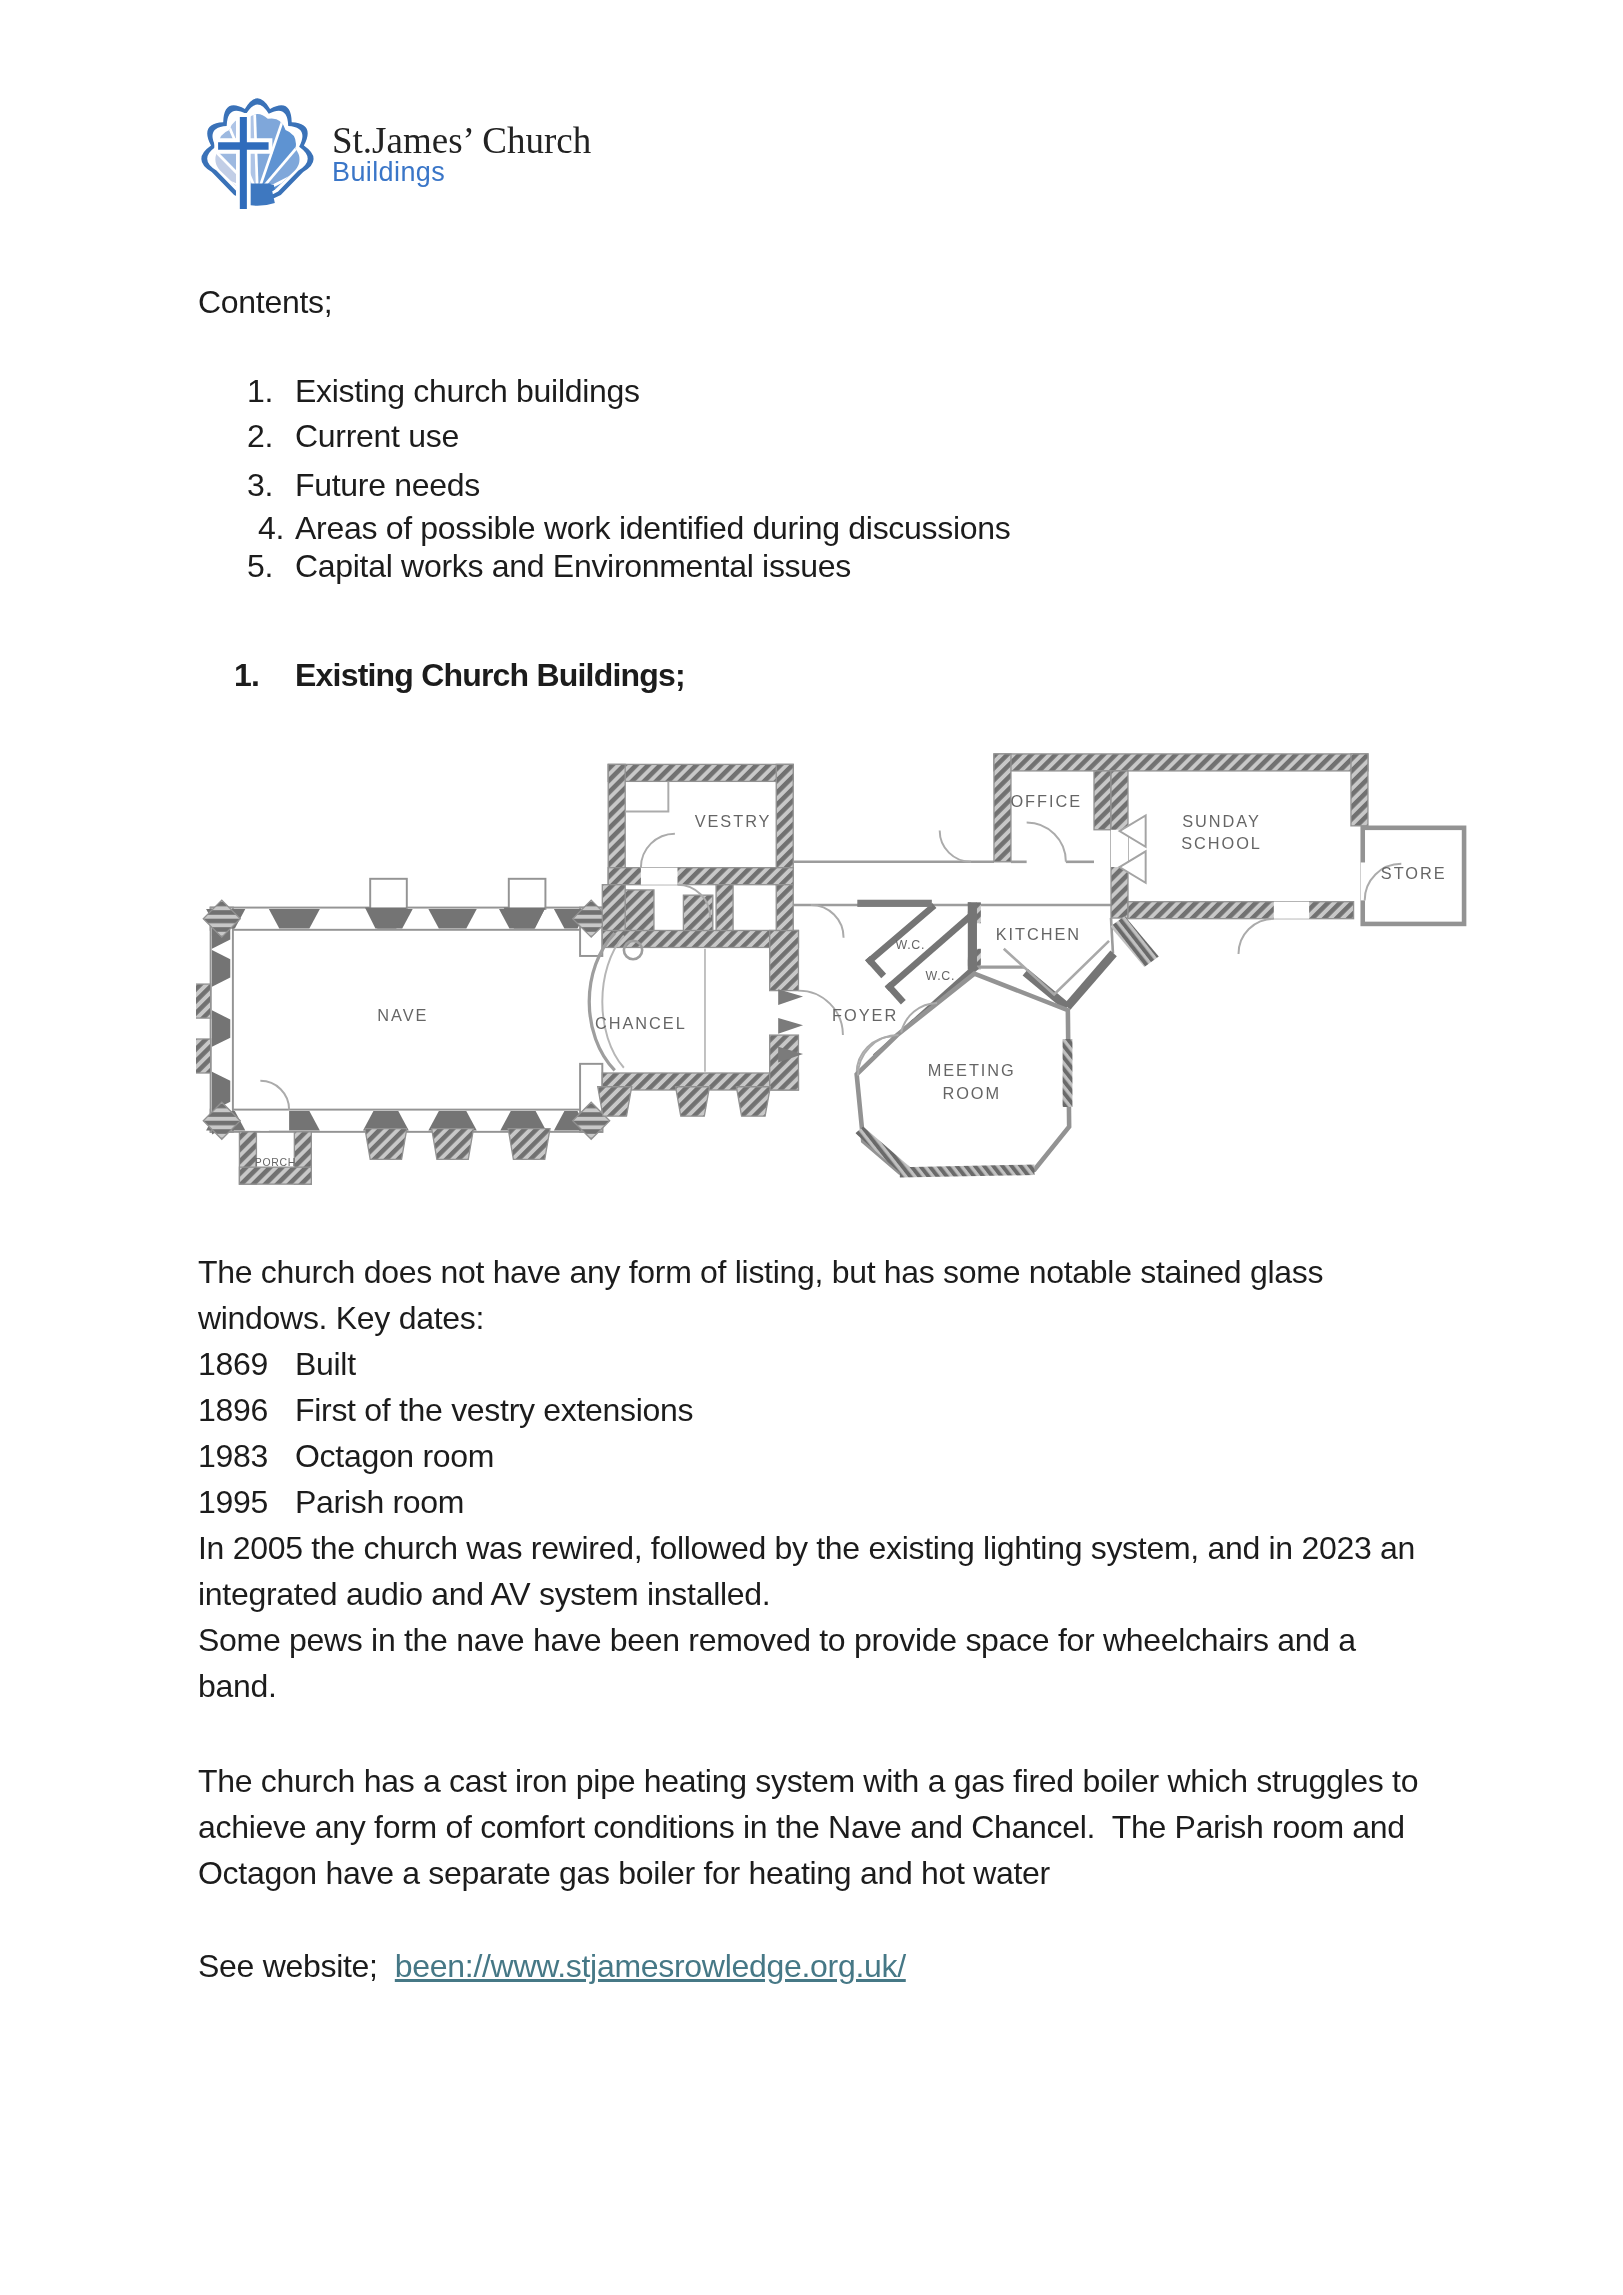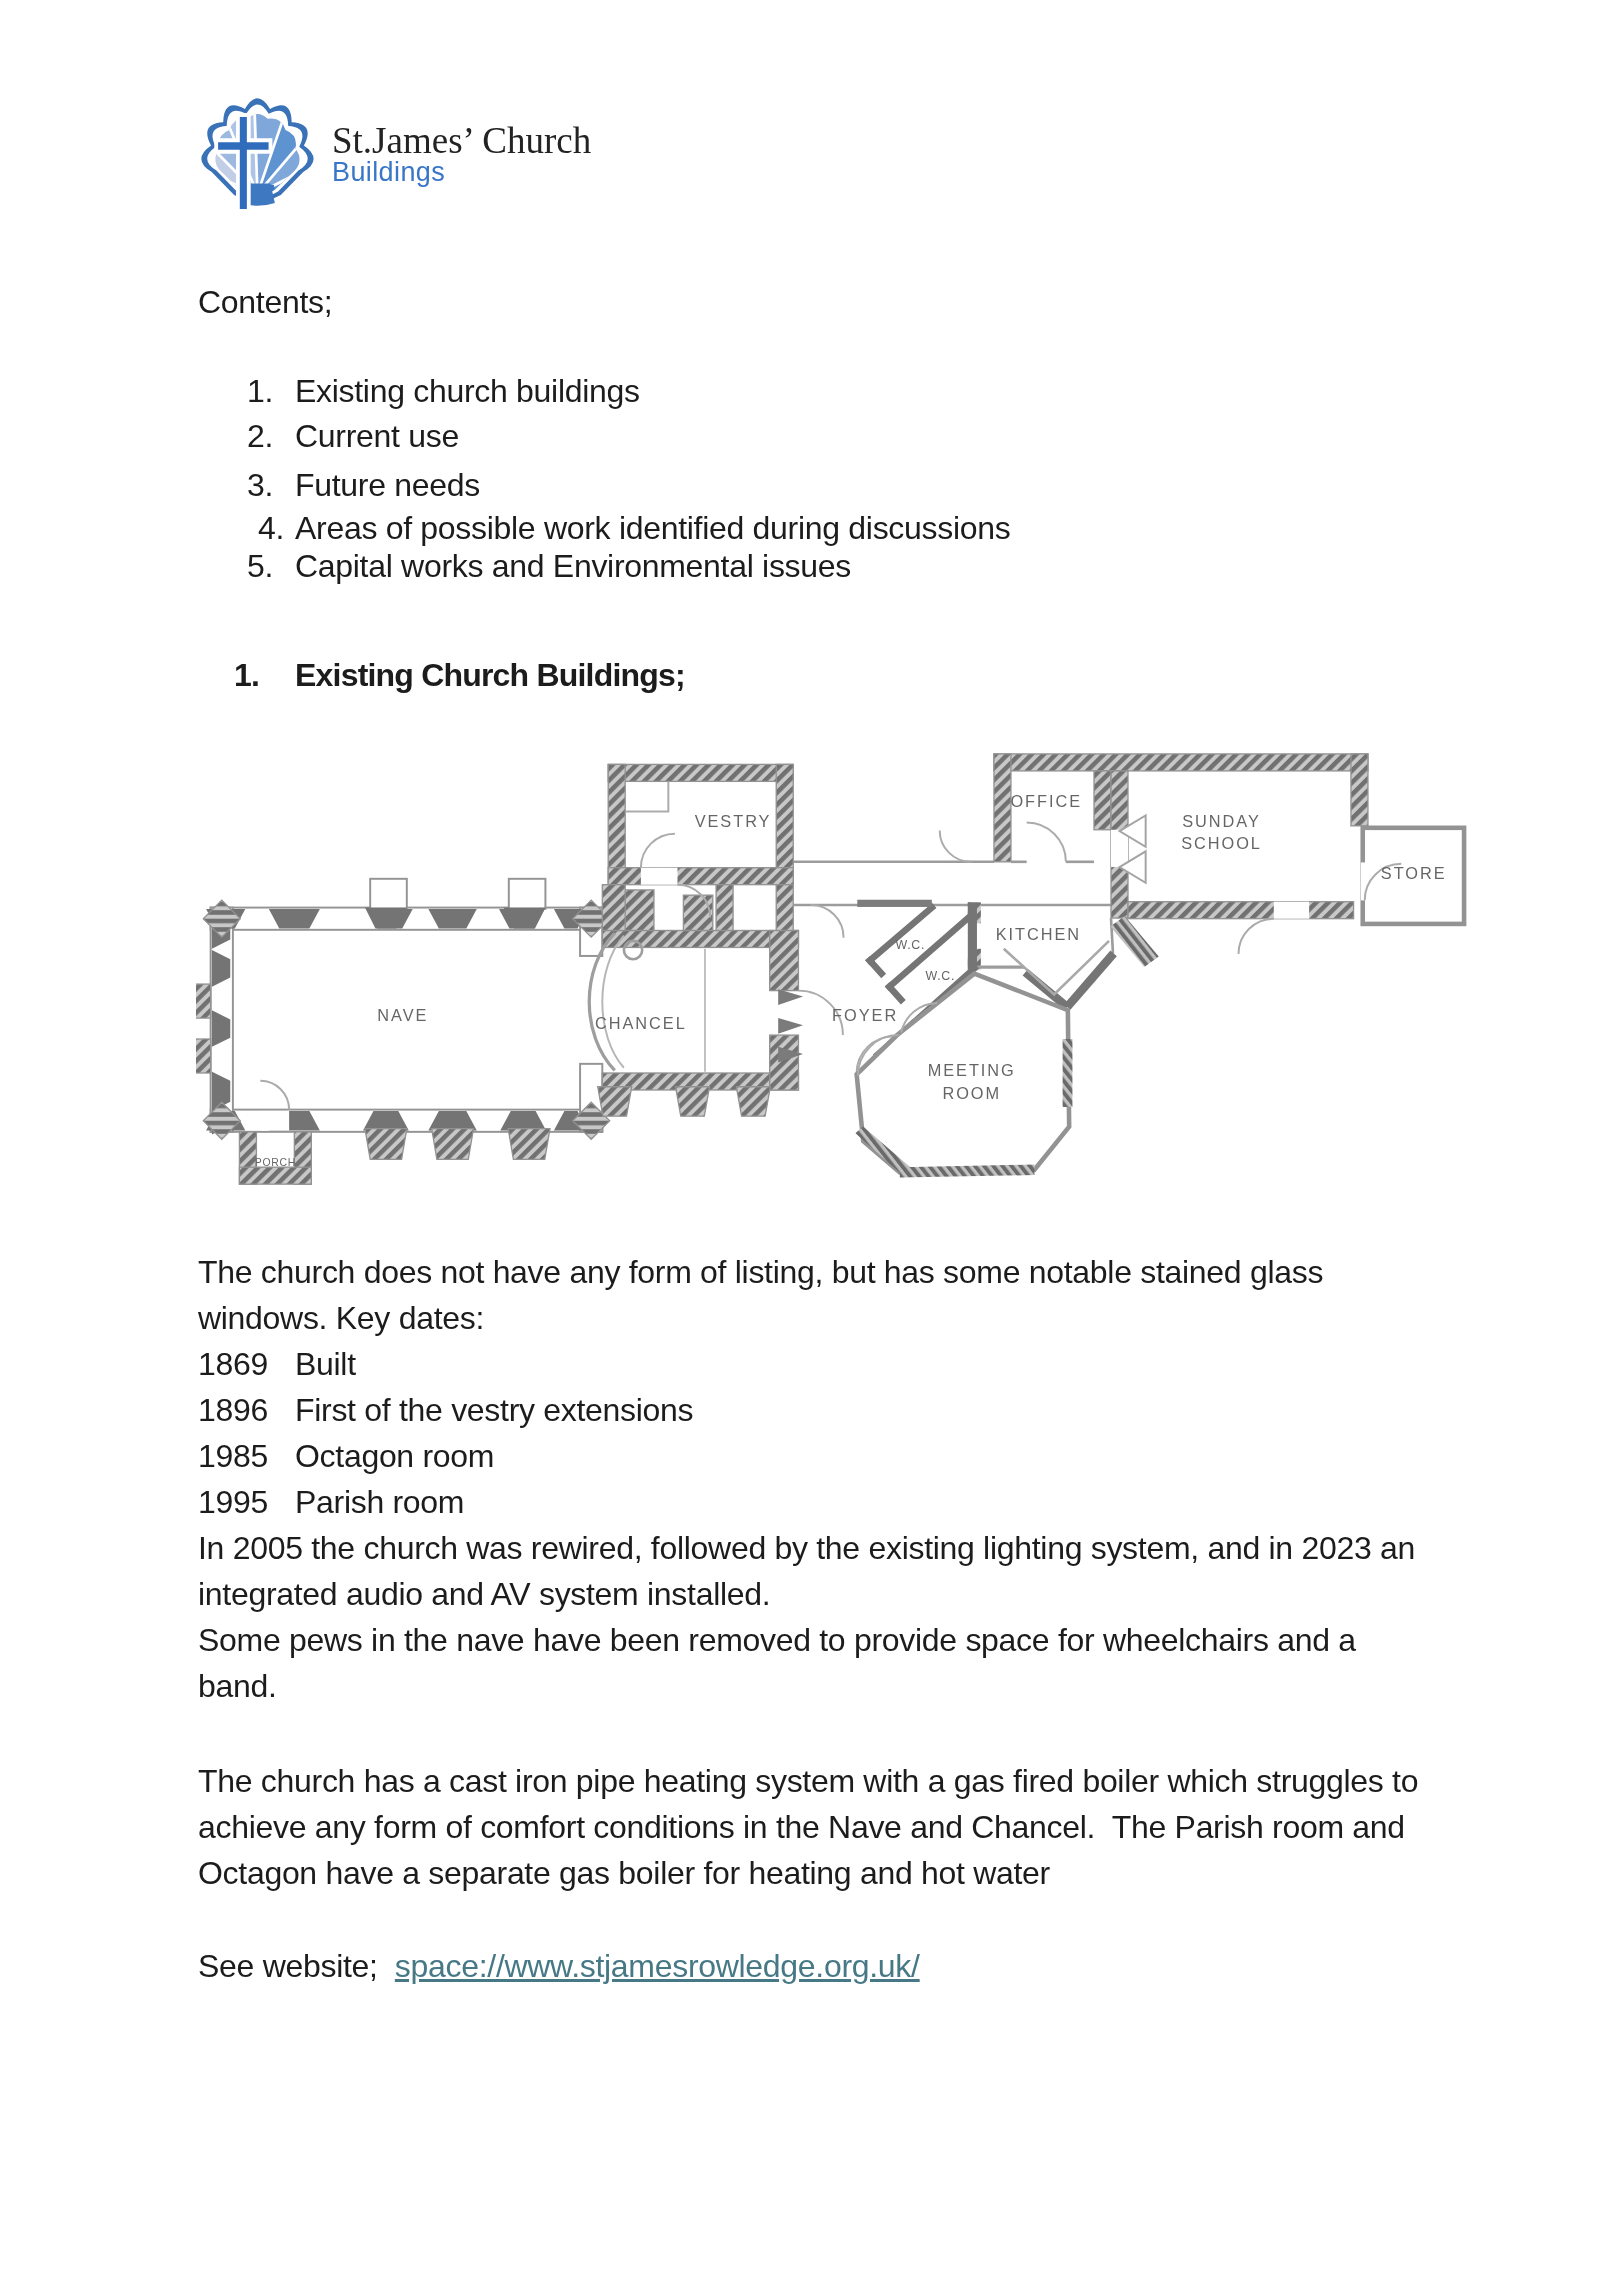--- a/index.html
+++ b/index.html
@@ -238,25 +238,25 @@
   <text x="1138" y="377">W.C.</text>
   <text x="121" y="662" font-size="16">PORCH</text>
 </g>
 </svg>
 </div>
 
 <div class="t" style="left:198px;top:1249px;">The church does not have any form of listing, but has some notable stained glass
 windows. Key dates:
 <span class="tab">1869</span>Built
 <span class="tab">1896</span>First of the vestry extensions
-<span class="tab">1985</span>Octagon room
+<span class="tab">1983</span>Octagon room
 <span class="tab">1995</span>Parish room
 In 2005 the church was rewired, followed by the existing lighting system, and in 2023 an
 integrated audio and AV system installed.
 Some pews in the nave have been removed to provide space for wheelchairs and a
 band.</div>
 
 <div class="t" style="left:198px;top:1758px;">The church has a cast iron pipe heating system with a gas fired boiler which struggles to
 achieve any form of comfort conditions in the Nave and Chancel.  The Parish room and
 Octagon have a separate gas boiler for heating and hot water</div>
 
-<div class="t" style="left:198px;top:1943px;">See website;  <span style="color:#467886;text-decoration:underline;">space://www.stjamesrowledge.org.uk/</span></div>
+<div class="t" style="left:198px;top:1943px;">See website;  <span style="color:#467886;text-decoration:underline;">been://www.stjamesrowledge.org.uk/</span></div>
 
 
 </body></html>

